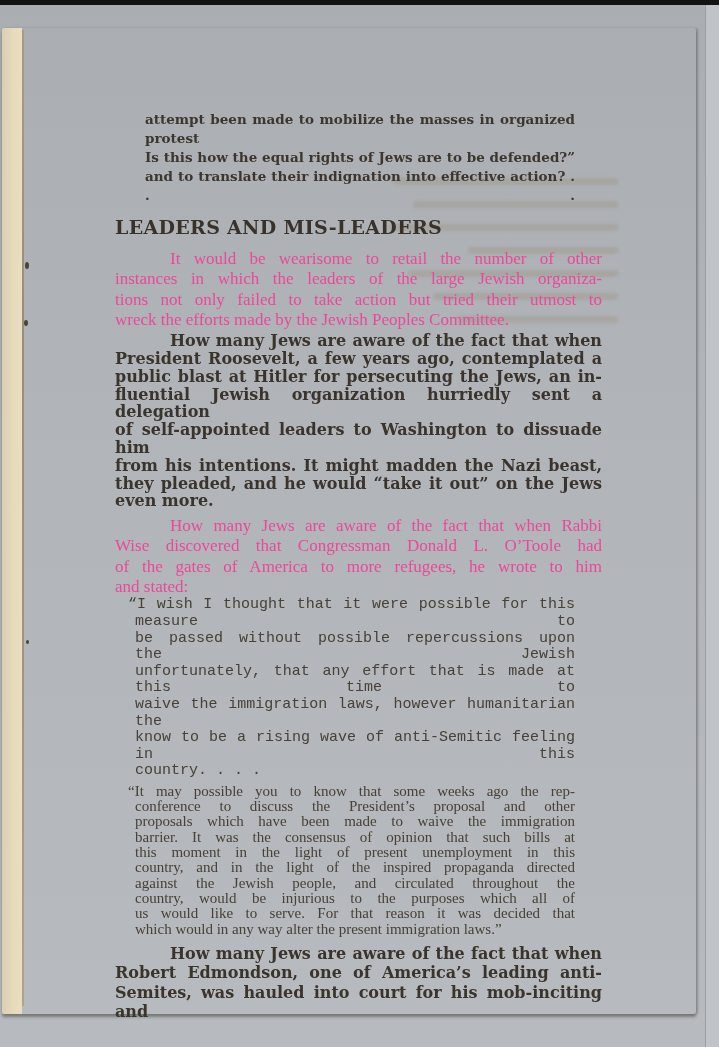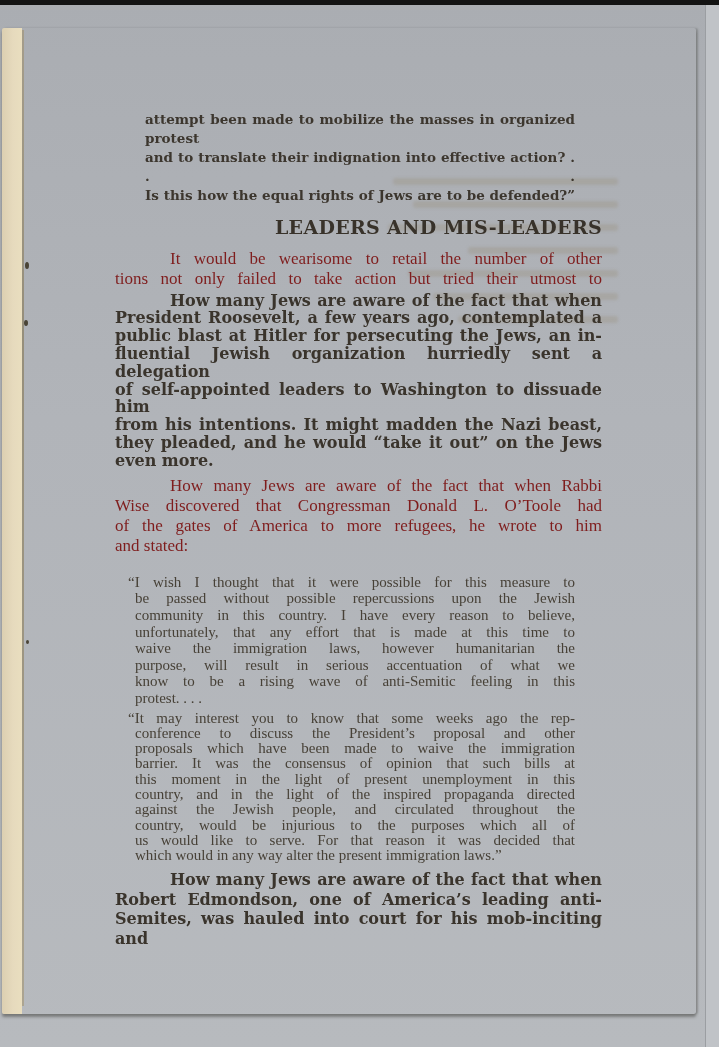--- a/index.html
+++ b/index.html
@@ -57,33 +57,33 @@
   .indent .line:first-child{text-indent:55px;}
   .hang .line:first-child{text-indent:-7px;}
   .top-quote{
     margin:82px 10px 0 30px;width:430px;
     font-family:"DejaVu Serif",serif;font-weight:700;
     font-size:13.5px;line-height:19px;color:#3c362e;
   }
   .heading{
     margin:12px 0 0 0;font-family:"DejaVu Serif",serif;font-weight:700;
     font-size:19px;line-height:20px;letter-spacing:.3px;color:#38322a;
-    text-align:right;
+    text-align:left;
   }
   .para{margin:0;}
-  .p-reg{font-family:"Liberation Serif",serif;font-size:17px;line-height:20.3px;color:#7f1d1d;}
+  .p-reg{font-family:"Liberation Serif",serif;font-size:17px;line-height:20.3px;color:#ec4899;}
   .p-bold{font-family:"DejaVu Serif",serif;font-weight:700;font-size:16px;line-height:17.8px;color:#3a342c;}
   .m1{margin-top:12px;}
   .m2{margin-top:2px;}
   .m3{margin-top:6px;}
   .bq{
     margin-left:20px;width:440px;
     font-family:"Liberation Serif",serif;font-size:15px;color:#474137;
   }
-  .bq1{margin-top:17px;line-height:16.6px;}
+  .bq1{margin-top:0;line-height:16.6px;font-family:Liberation Mono, monospace;}
   .bq2{margin-top:4px;line-height:15.3px;}
   .p-last{margin-top:7px;line-height:19.5px;}
 </style>
 </head>
 <body>
 
 <div class="top-bar"></div>
 <div class="right-strip"></div>
 
 <div class="page">
@@ -99,29 +99,31 @@
   <div class="ghost-line g3"></div>
   <div class="ghost-line g4"></div>
   <div class="ghost-line g5"></div>
   <div class="ghost-line g6"></div>
   <div class="ghost-line g7"></div>
 
   <div class="content">
 
     <div class="top-quote">
         <div class="line">attempt been made to mobilize the masses in organized protest</div>
+        <div class="line">Is this how the equal rights of Jews are to be defended?”</div>
         <div class="line">and to translate their indignation into effective action? . . .</div>
-        <div class="line">Is this how the equal rights of Jews are to be defended?”</div>
       </div>
 
     <h1 class="heading">LEADERS AND MIS-LEADERS</h1>
 
     <div class="para p-reg m1 indent">
         <div class="line">It would be wearisome to retail the number of other</div>
+        <div class="line">instances in which the leaders of the large Jewish organiza-</div>
         <div class="line">tions not only failed to take action but tried their utmost to</div>
+        <div class="line last">wreck the efforts made by the Jewish Peoples Committee.</div>
       </div>
 
     <div class="para p-bold m2 indent">
         <div class="line">How many Jews are aware of the fact that when</div>
         <div class="line">President Roosevelt, a few years ago, contemplated a</div>
         <div class="line">public blast at Hitler for persecuting the Jews, an in-</div>
         <div class="line">fluential Jewish organization hurriedly sent a delegation</div>
         <div class="line">of self-appointed leaders to Washington to dissuade him</div>
         <div class="line">from his intentions.  It might madden the Nazi beast,</div>
         <div class="line">they pleaded, and he would “take it out” on the Jews</div>
@@ -131,30 +133,28 @@
     <div class="para p-reg m3 indent">
         <div class="line">How many Jews are aware of the fact that when Rabbi</div>
         <div class="line">Wise discovered that Congressman Donald L. O’Toole had</div>
         <div class="line">of the gates of America to more refugees, he wrote to him</div>
         <div class="line last">and stated:</div>
       </div>
 
     <div class="para bq bq1 hang">
         <div class="line">“I wish I thought that it were possible for this measure to</div>
         <div class="line">be passed without possible repercussions upon the Jewish</div>
-        <div class="line">community in this country.  I have every reason to believe,</div>
         <div class="line">unfortunately, that any effort that is made at this time to</div>
         <div class="line">waive the immigration laws, however humanitarian the</div>
-        <div class="line">purpose, will result in serious accentuation of what we</div>
         <div class="line">know to be a rising wave of anti-Semitic feeling in this</div>
-        <div class="line last">protest. . . .</div>
+        <div class="line last">country. . . .</div>
       </div>
 
     <div class="para bq bq2 hang">
-        <div class="line">“It may interest you to know that some weeks ago the rep-</div>
+        <div class="line">“It may possible you to know that some weeks ago the rep-</div>
         <div class="line">conference to discuss the President’s proposal and other</div>
         <div class="line">proposals which have been made to waive the immigration</div>
         <div class="line">barrier.  It was the consensus of opinion that such bills at</div>
         <div class="line">this moment in the light of present unemployment in this</div>
         <div class="line">country, and in the light of the inspired propaganda directed</div>
         <div class="line">against the Jewish people, and circulated throughout the</div>
         <div class="line">country, would be injurious to the purposes which all of</div>
         <div class="line">us would like to serve.  For that reason it was decided that</div>
         <div class="line last">which would in any way alter the present immigration laws.”</div>
       </div>

